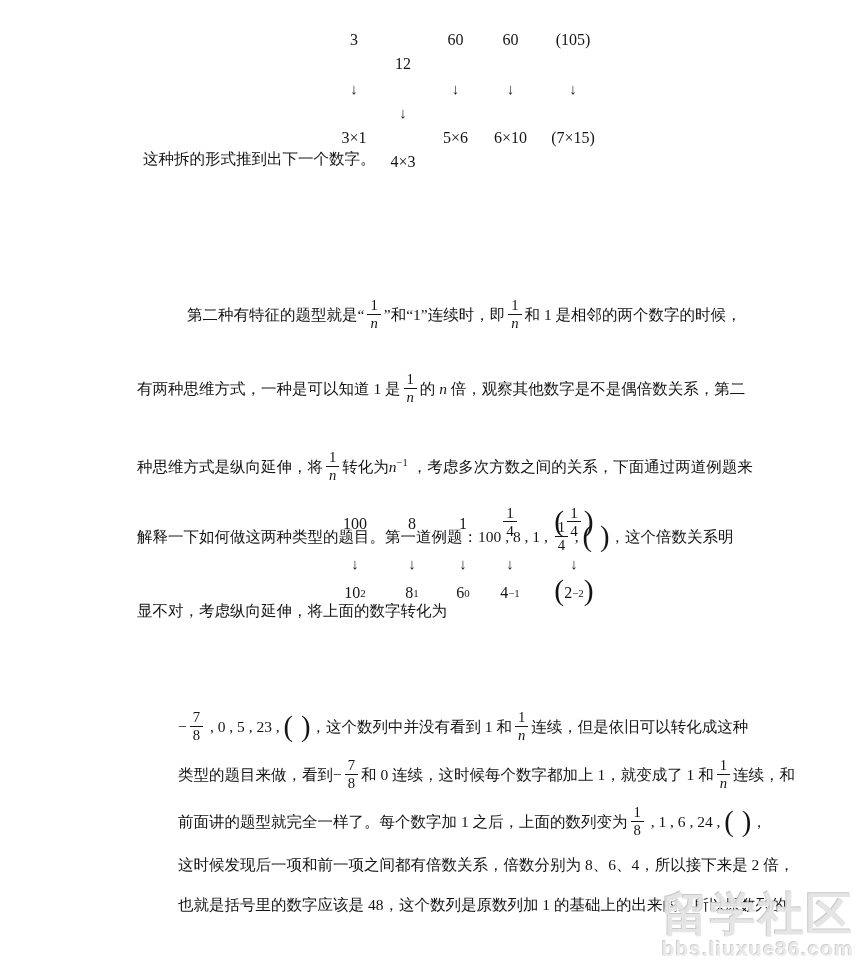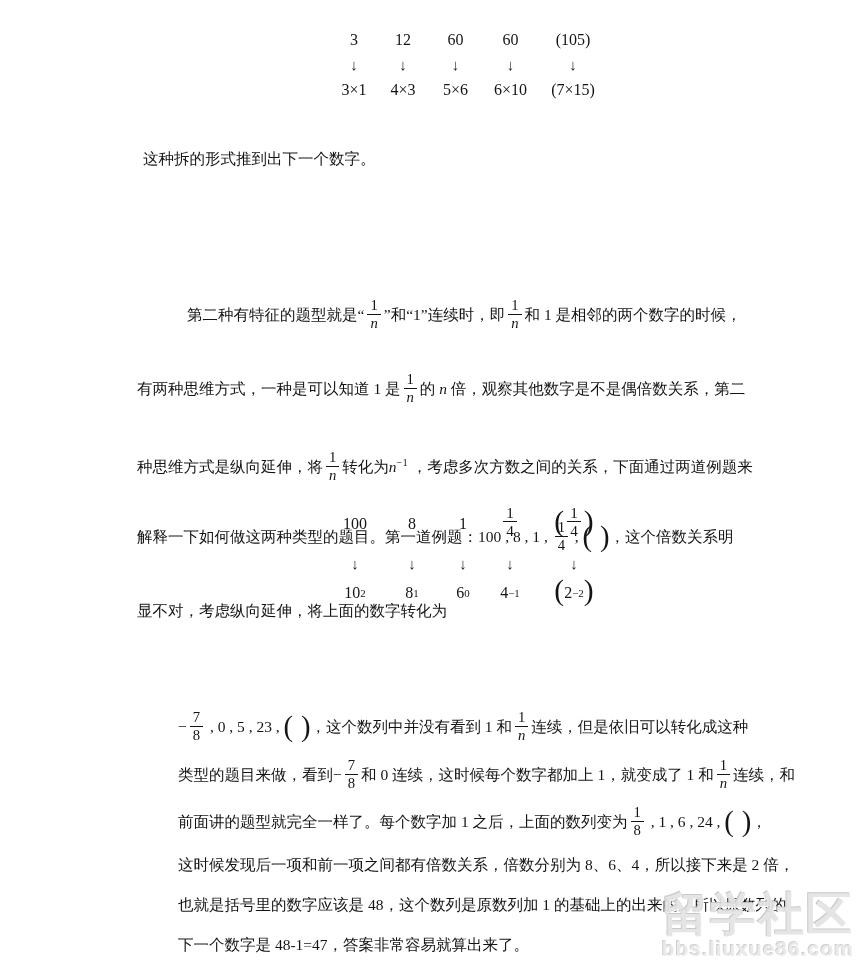--- a/index.html
+++ b/index.html
@@ -7,21 +7,21 @@
     position:relative;width:856px;height:966px;background:#ffffff;
     font-family:"Liberation Serif","DejaVu Serif",serif;
     color:#141414;overflow:hidden;
   }
   
   .diagram{position:absolute;}
   .drow{display:flex;}
   .dcell{text-align:center;display:flex;align-items:center;justify-content:center;}
   #diagram1{left:330px;top:28px;font-size:16px;}
   #diagram1 .dcell{height:24px;}
-  #diagram1 .c0{width:48px;} #diagram1 .c1{width:50px;} #diagram1 .c2{width:55px;}
+  #diagram1 .c0{width:48px;} #diagram1 .c1{width:50px;margin-top:24px;} #diagram1 .c2{width:55px;}
   #diagram1 .c3{width:55px;} #diagram1 .c4{width:70px;}
   #diagram1 .arrow-row .dcell{height:26px;}
   #diagram2{left:328px;top:498px;font-size:16px;}
   #diagram2 .dcell{height:52px;}
   #diagram2 .c0{width:54px;} #diagram2 .c1{width:60px;} #diagram2 .c2{width:42px;}
   #diagram2 .c3{width:52px;} #diagram2 .c4{width:76px;}
   #diagram2 .arrow-row .dcell{height:28px;}
   #diagram2 .pow-row .dcell{height:30px;}
   .arrow-glyph{font-size:15px;color:#222;}
   
@@ -141,21 +141,20 @@
     </div>
   </div>
 
 
   <div class="para" id="para3">
     <div class="line lh48">−<span class="frac"><span class="fn">7</span><span class="fd">8</span></span> , 0 , 5 , 23 , <span class="tp">(</span>&nbsp;&nbsp;<span class="tp">)</span>，这个数列中并没有看到 1 和<span class="frac"><span class="fn">1</span><span class="fd"><i>n</i></span></span>连续，但是依旧可以转化成这种</div>
     <div class="line lh48">类型的题目来做，看到−<span class="frac"><span class="fn">7</span><span class="fd">8</span></span>和 0 连续，这时候每个数字都加上 1，就变成了 1 和<span class="frac"><span class="fn">1</span><span class="fd"><i>n</i></span></span>连续，和</div>
     <div class="line lh46">前面讲的题型就完全一样了。每个数字加 1 之后，上面的数列变为<span class="frac"><span class="fn">1</span><span class="fd">8</span></span> , 1 , 6 , 24 , <span class="tp">(</span>&nbsp;&nbsp;<span class="tp">)</span>，</div>
     <div class="line lh40">这时候发现后一项和前一项之间都有倍数关系，倍数分别为 8、6、4，所以接下来是 2 倍，</div>
     <div class="line lh40">也就是括号里的数字应该是 48，这个数列是原数列加 1 的基础上的出来的，所以原数列的</div>
-    <div class="line lh40">下一个数字是 48-1=47，答案非常容易就算出来了。</div>
   </div>
 
   <div class="wm">
     <div class="wm-title">留学社区</div>
     <div class="wm-url">bbs.liuxue86.com</div>
   </div>
 
 </div>
 
 </body></html>

